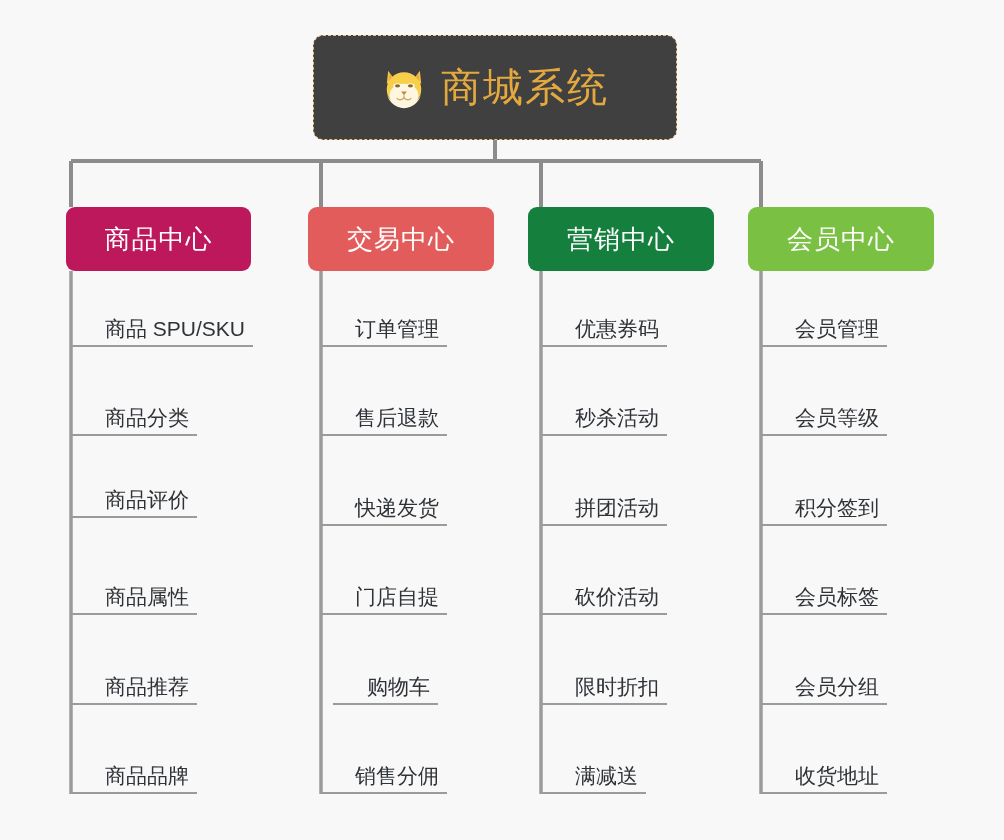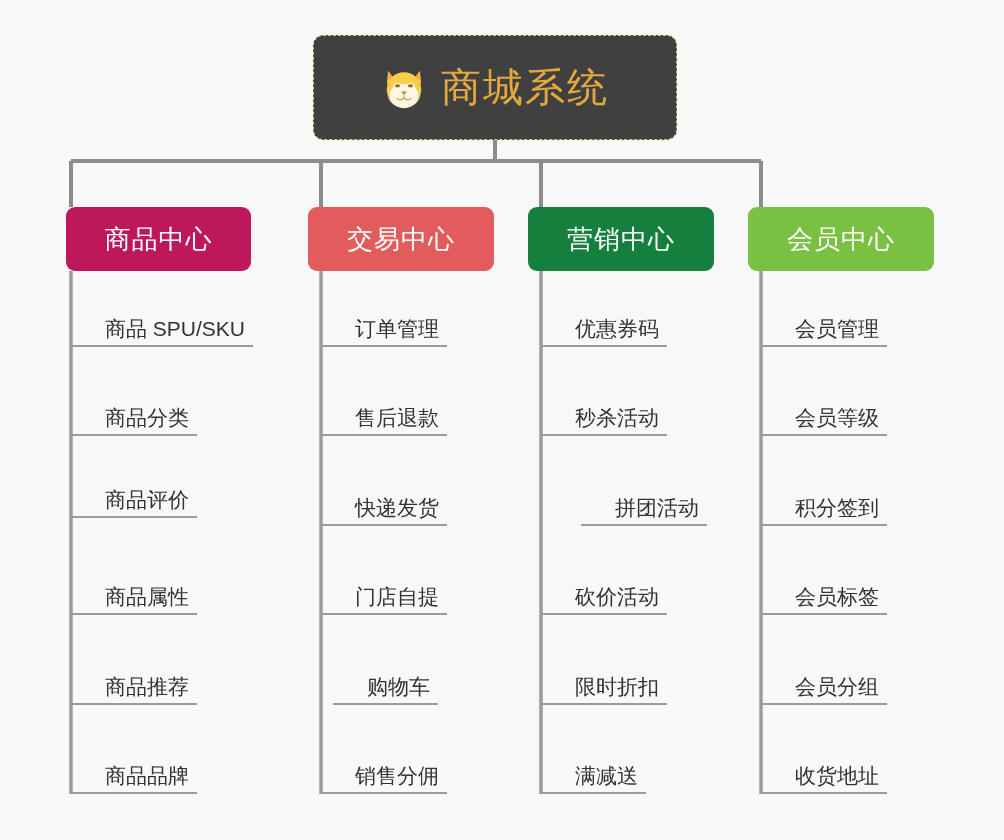--- a/index.html
+++ b/index.html
@@ -189,21 +189,21 @@
     </div>
     <div class="branch" style="left: 528px; width: 186px;">
       <div class="branch-header" style="background: #15803d; width: 186px;">营销中心</div>
       <ul class="leaf-list">
         <li class="leaf-item" style="left: 13px; top: 30px;">
           <span class="leaf-label">优惠券码</span>
         </li>
         <li class="leaf-item" style="left: 13px; top: 119.4px;">
           <span class="leaf-label">秒杀活动</span>
         </li>
-        <li class="leaf-item" style="left: 13px; top: 208.8px; padding-left: 40px;">
+        <li class="leaf-item" style="left: 13px; top: 208.8px;">
           <span class="leaf-label">拼团活动</span>
         </li>
         <li class="leaf-item" style="left: 13px; top: 298.2px;">
           <span class="leaf-label">砍价活动</span>
         </li>
         <li class="leaf-item" style="left: 13px; top: 387.6px;">
           <span class="leaf-label">限时折扣</span>
         </li>
         <li class="leaf-item" style="left: 13px; top: 477px;">
           <span class="leaf-label">满减送</span>

